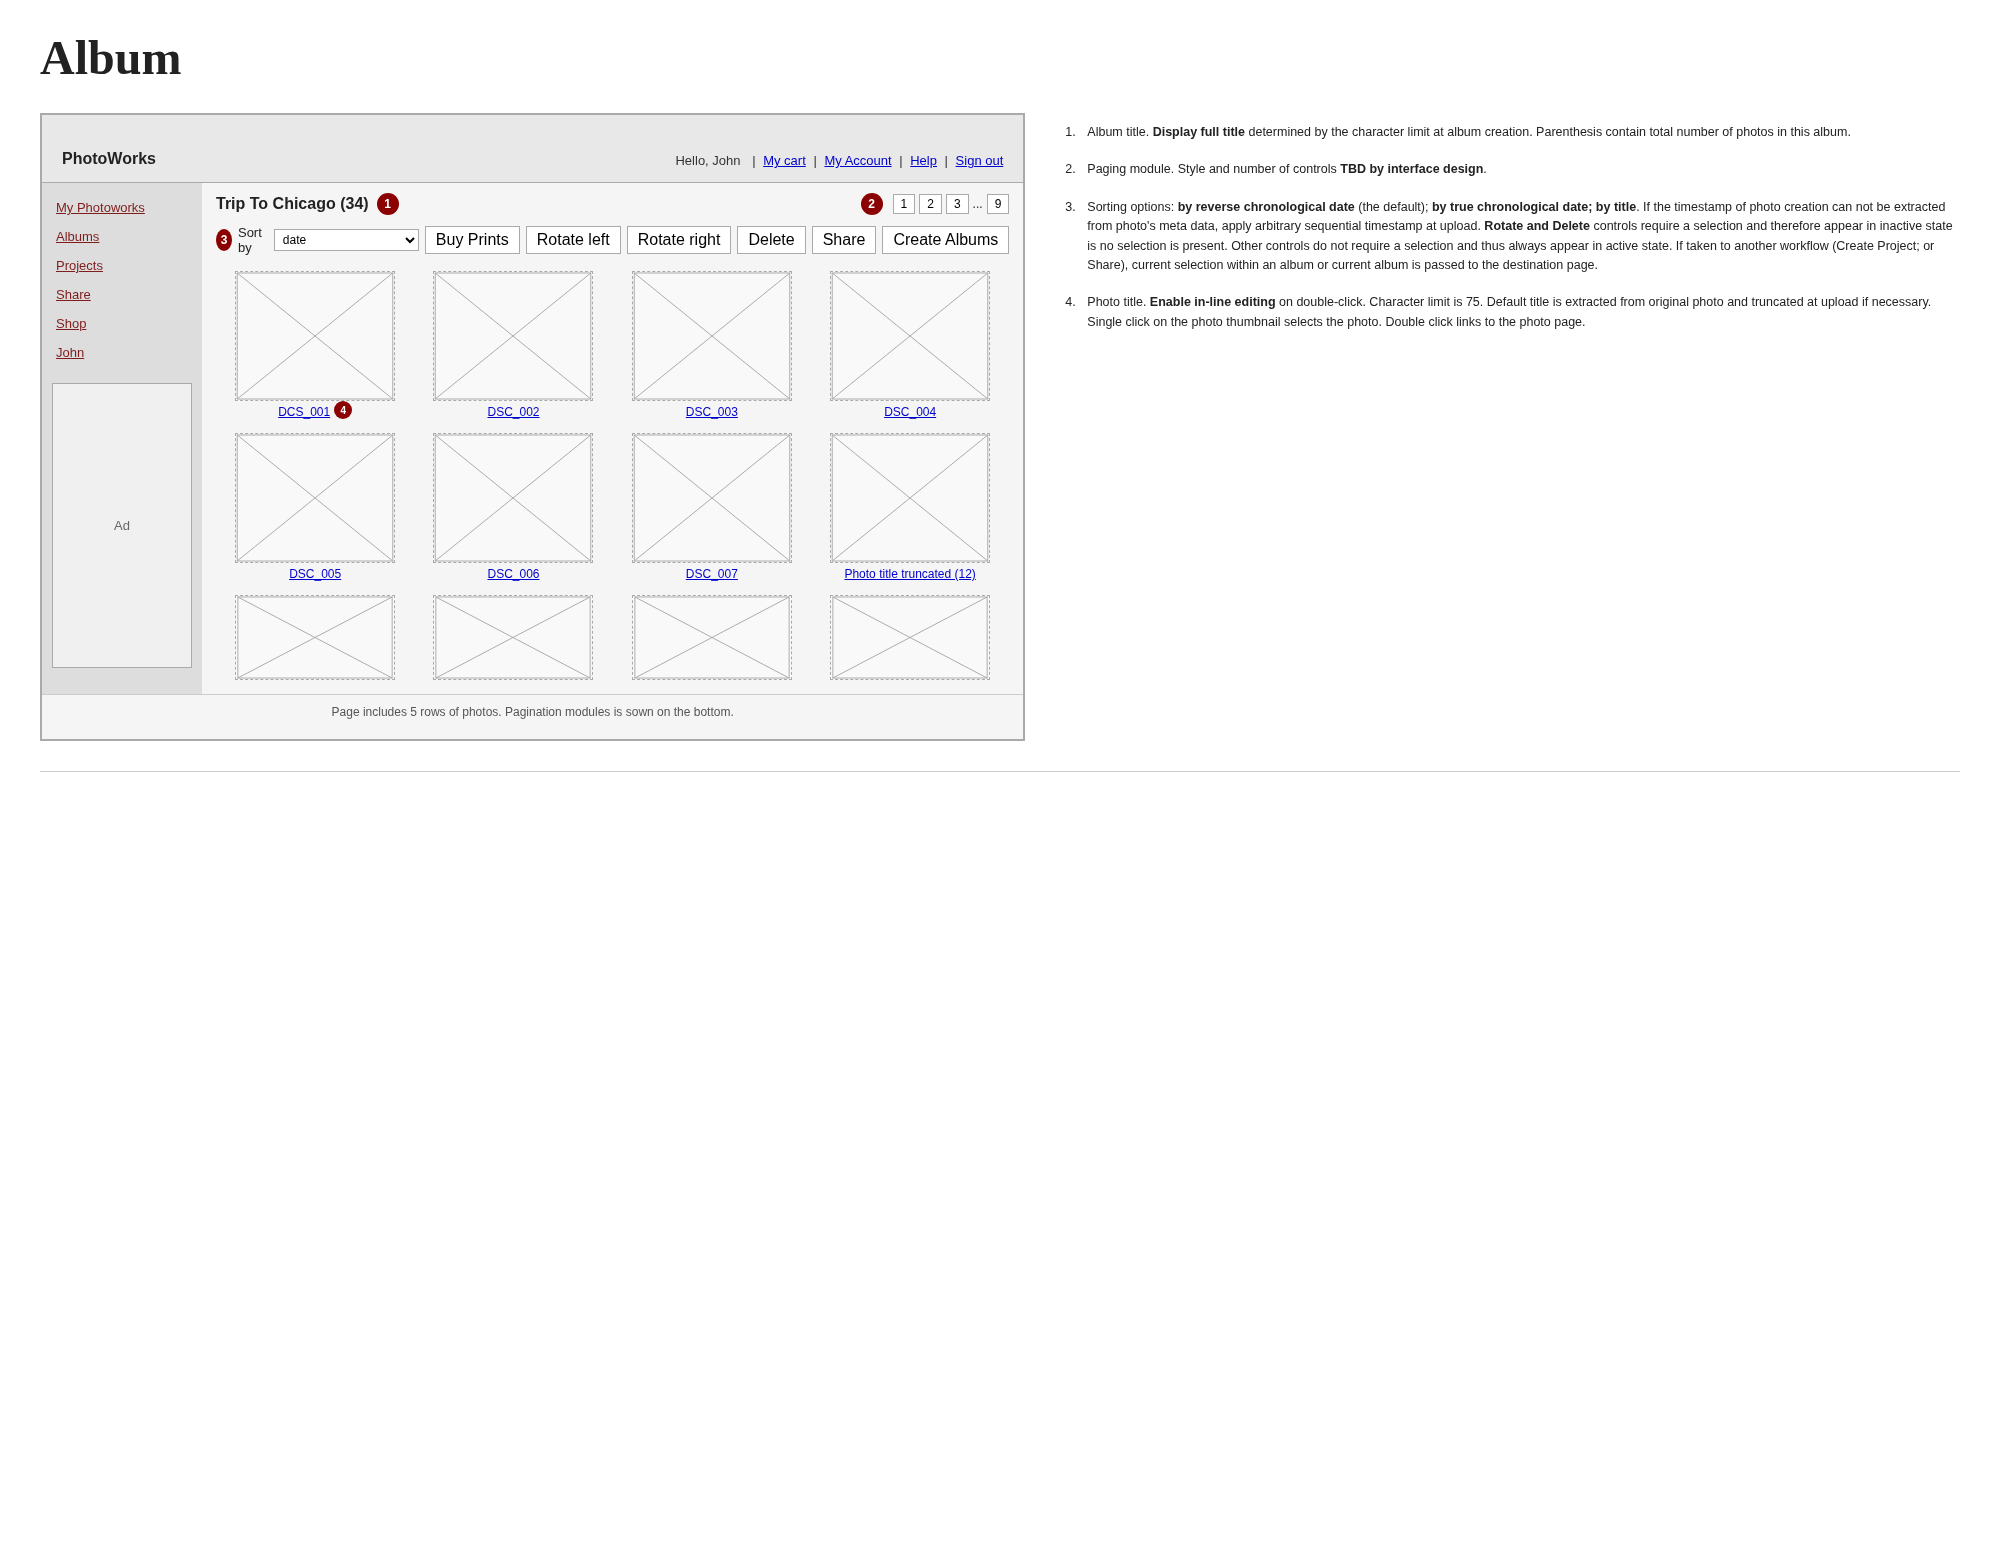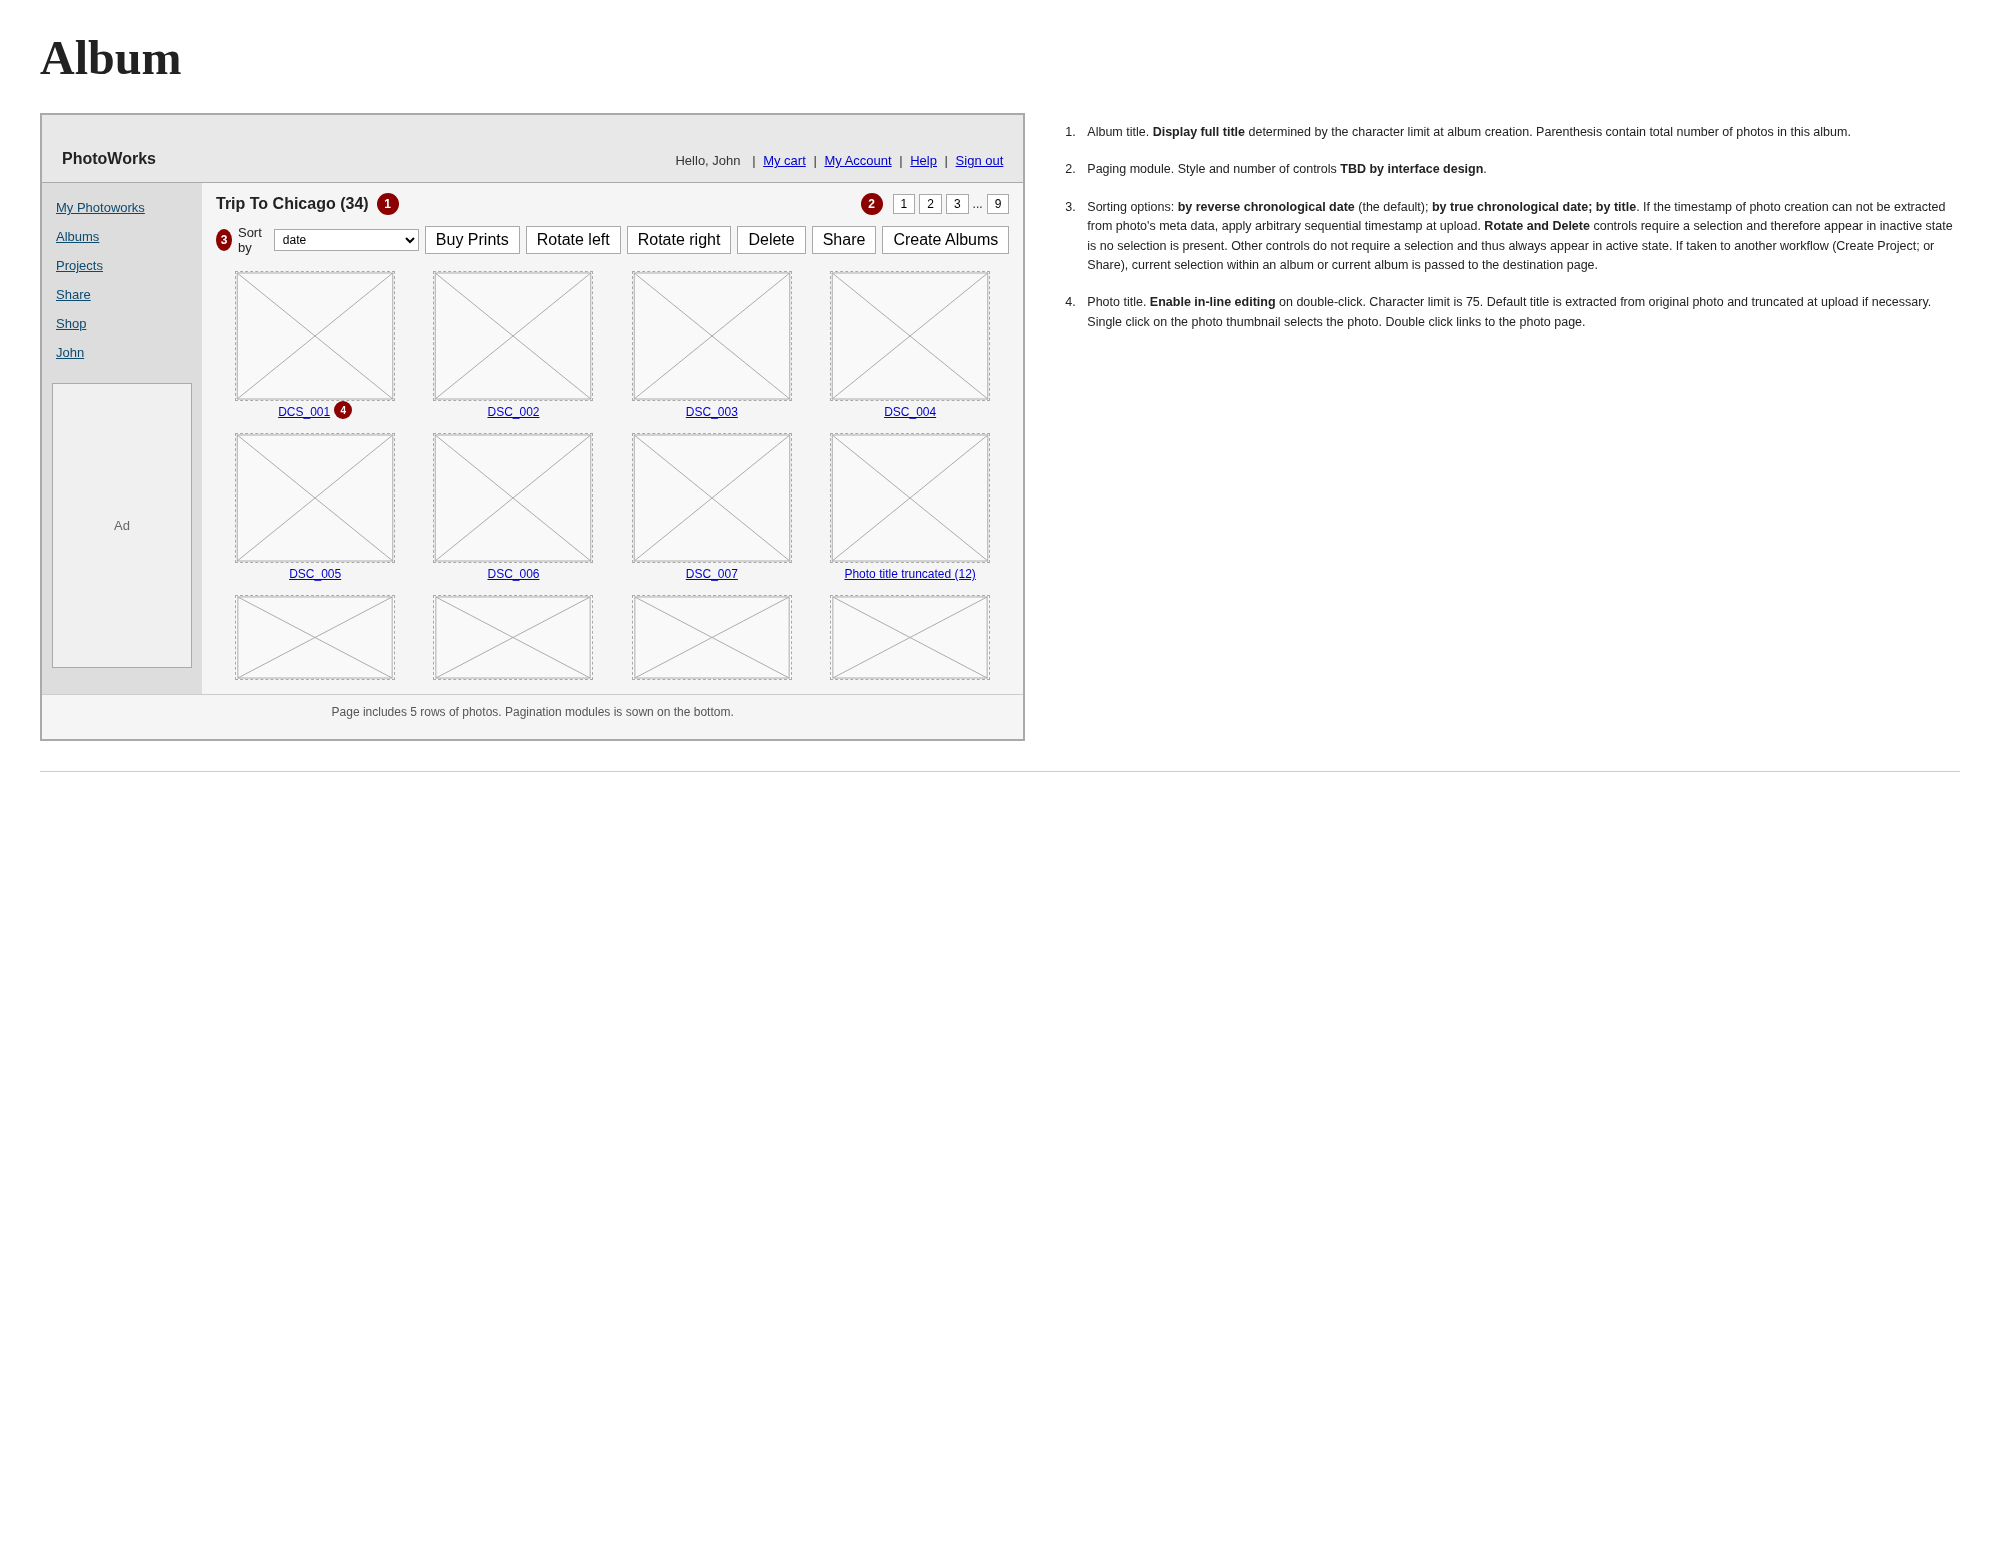--- a/index.html
+++ b/index.html
@@ -85,21 +85,21 @@
     .sidebar {
       flex: 0 0 160px;
       background: #ddd;
       padding: 10px 0;
       display: flex;
       flex-direction: column;
     }
 
     .sidebar-item {
       padding: 7px 14px;
-      color: #0c4a6e;
+      color: #7f1d1d;
       text-decoration: underline;
       cursor: pointer;
       font-size: 13px;
     }
 
     
     .ad-block {
       margin: 16px 10px;
       border: 1px solid #aaa;
       background: #f0f0f0;

